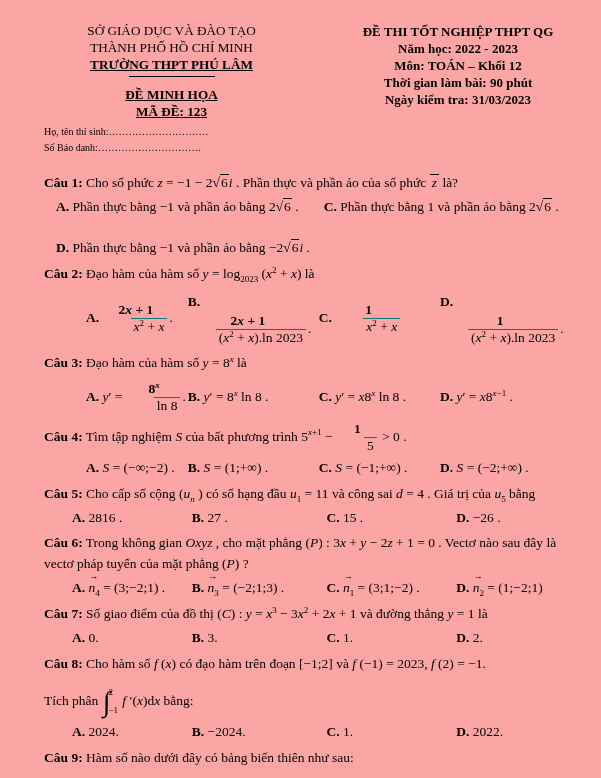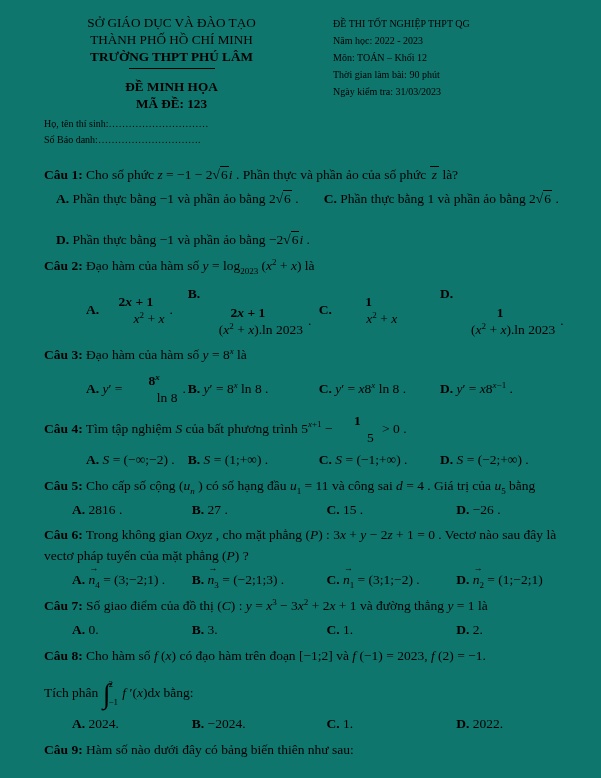--- a/index.html
+++ b/index.html
@@ -1,31 +1,31 @@
 <!DOCTYPE html>
 <html lang="vi"><head>
 <meta charset="utf-8">
 <title>De thi</title>
 <style>
   html,body{margin:0;padding:0;background:#fff;}
   .page{
     position:relative;
     width:601px;height:778px;
-    background:#0f766e;color:#000;
+    background:#fca5a5;color:#000;
     font-family:"Liberation Serif","DejaVu Serif",serif;
     font-size:13.5px;
     overflow:hidden;
     box-sizing:border-box;
-    padding-top:14px;
+    padding-top:22px;
   }
-  .bold{font-weight:bold;}
+  .bold{font-weight:bold;text-decoration:underline;}
   
   .header{display:flex;justify-content:space-between;padding:0 18px 0 44px;}
   .header-left{width:255px;text-align:center;line-height:17px;font-size:13.2px;}
-  .header-right{width:250px;text-align:left;line-height:17px;font-size:10px;font-weight:normal;padding-top:1px;}
+  .header-right{width:250px;text-align:center;line-height:17px;font-size:13px;font-weight:bold;padding-top:1px;}
   .h-rule{width:86px;border-bottom:1.6px solid #000;margin:3px auto 9px;}
   .h-exam-title{margin-top:1px;}
   .h-fields{text-align:left;margin-top:4px;font-size:10px;line-height:16px;}
   
   .questions{padding:17px 30px 0 44px;}
   .question{margin-bottom:5px;}
   .stem{line-height:1.55;}
   .stem2{margin-top:10px;line-height:1.5;}
   .qnum{font-weight:bold;}
   .olab{font-weight:bold;}

